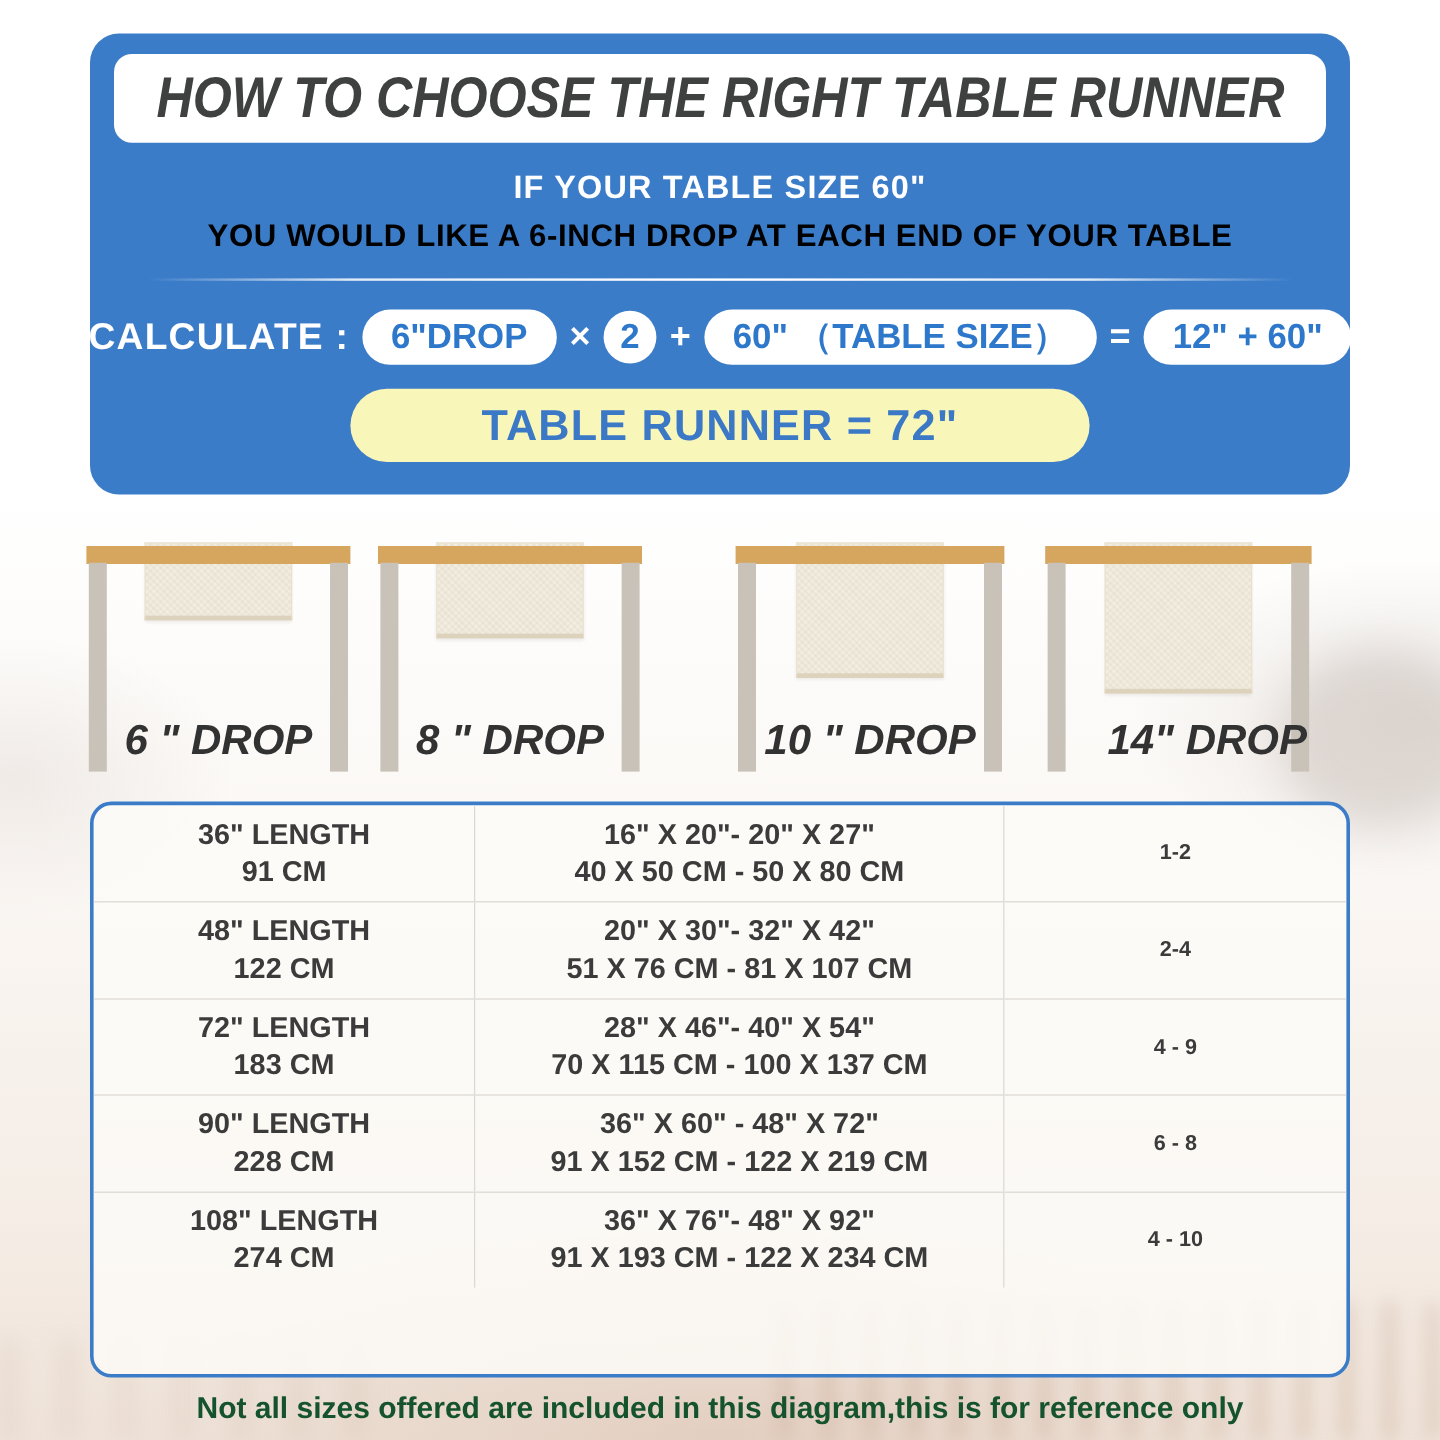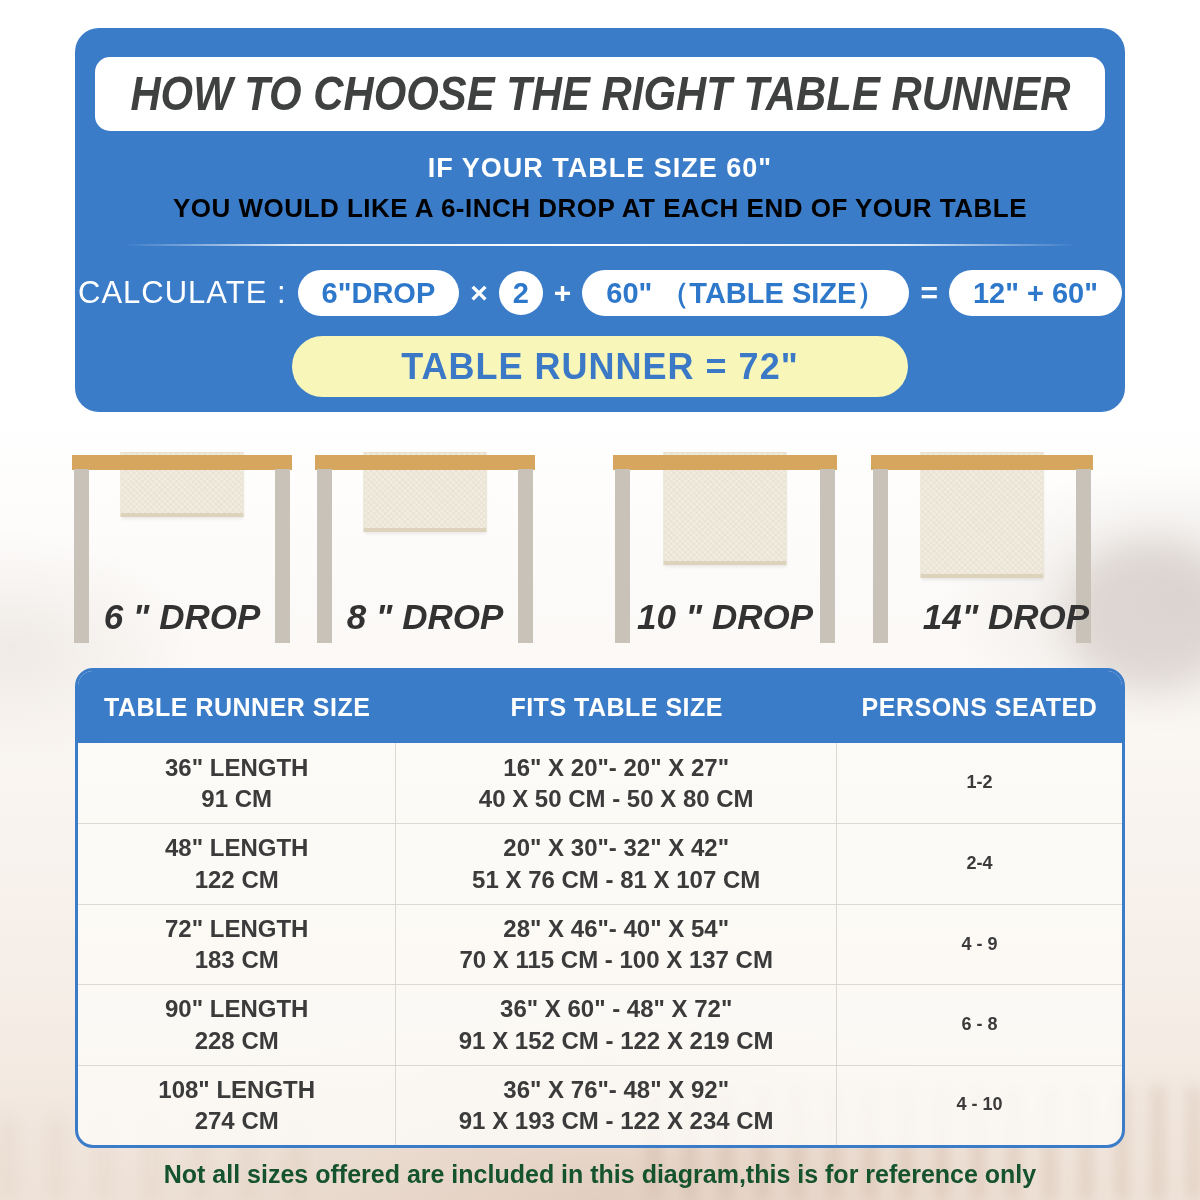--- a/index.html
+++ b/index.html
@@ -29,40 +29,40 @@
     filter:blur(9px); opacity:.6;
   }
   .bg-blob {
     position:absolute; right:-35px; top:540px; width:170px; height:150px; z-index:0;
     background:rgba(203,194,187,0.5); border-radius:50%; filter:blur(18px);
   }
 
   
   .hero {
     position:absolute; left:75px; top:28px; width:1050px; height:384px; z-index:2;
-    background:#3b7cc9; border-radius:24px; padding-top:29px; text-align:center;
+    background:#3b7cc9; border-radius:24px; padding-top:17px; text-align:center;
   }
   .title-bar {
     margin:0 20px; height:74px; background:#ffffff; border-radius:15px;
     display:flex; align-items:center; justify-content:center;
   }
   .title-bar h1 {
     font-size:45px; font-weight:bold; font-style:italic; color:#3f4040;
     white-space:nowrap; transform:scaleX(0.93) scaleY(1.06); letter-spacing:0px;
   }
   .sub1 { margin-top:22px; color:#ffffff; font-size:27px; font-weight:bold; letter-spacing:1px; }
   .sub2 { margin-top:9px;  color:#000000; font-size:26px; font-weight:bold; letter-spacing:0.5px; }
   .divider {
     margin:20px 48px 0 48px; height:2px;
     background:linear-gradient(90deg, rgba(255,255,255,0) 0%, rgba(255,255,255,0.85) 18%, #ffffff 50%, rgba(255,255,255,0.85) 82%, rgba(255,255,255,0) 100%);
   }
   .calc-row {
     margin-top:24px; display:flex; align-items:center; justify-content:center; gap:11px; padding:0 8px;
   }
-  .calc-label { color:#ffffff; font-size:31px; font-weight:normal; letter-spacing:1px; white-space:nowrap; }
+  .calc-label { color:#ffffff; font-size:31px; font-weight:bold; letter-spacing:1px; white-space:nowrap; }
   .pill {
     background:#ffffff; color:#2e78cb; font-weight:bold; font-size:29px;
     height:46px; line-height:46px; padding:0 24px; border-radius:23px; white-space:nowrap;
   }
   .op { color:#ffffff; font-size:30px; font-weight:bold; }
   .circle2 {
     width:44px; height:44px; border-radius:50%; background:#ffffff; color:#2e78cb;
     font-size:29px; font-weight:bold; display:flex; align-items:center; justify-content:center; flex:0 0 44px;
   }
   .result-pill {
@@ -182,25 +182,20 @@
   <div class="fig f4">
     <div class="runner"></div>
     <div class="tabletop"></div>
     <div class="leg l"></div>
     <div class="leg r"></div>
     <div class="drop-label">14" DROP</div>
   </div>
 </div>
 
 <div class="size-table">
-  <div class="st-header">
-    <div>TABLE RUNNER SIZE</div>
-    <div>FITS TABLE SIZE</div>
-    <div>PERSONS SEATED</div>
-  </div>
   <div class="st-body">
 
     <div class="st-row">
       <div class="st-cell c1">
         <span>36" LENGTH</span>
         <span>91 CM</span>
       </div>
       <div class="st-cell c2">
         <span>16" X 20"- 20" X 27"</span>
         <span>40 X 50 CM - 50 X 80 CM</span>

